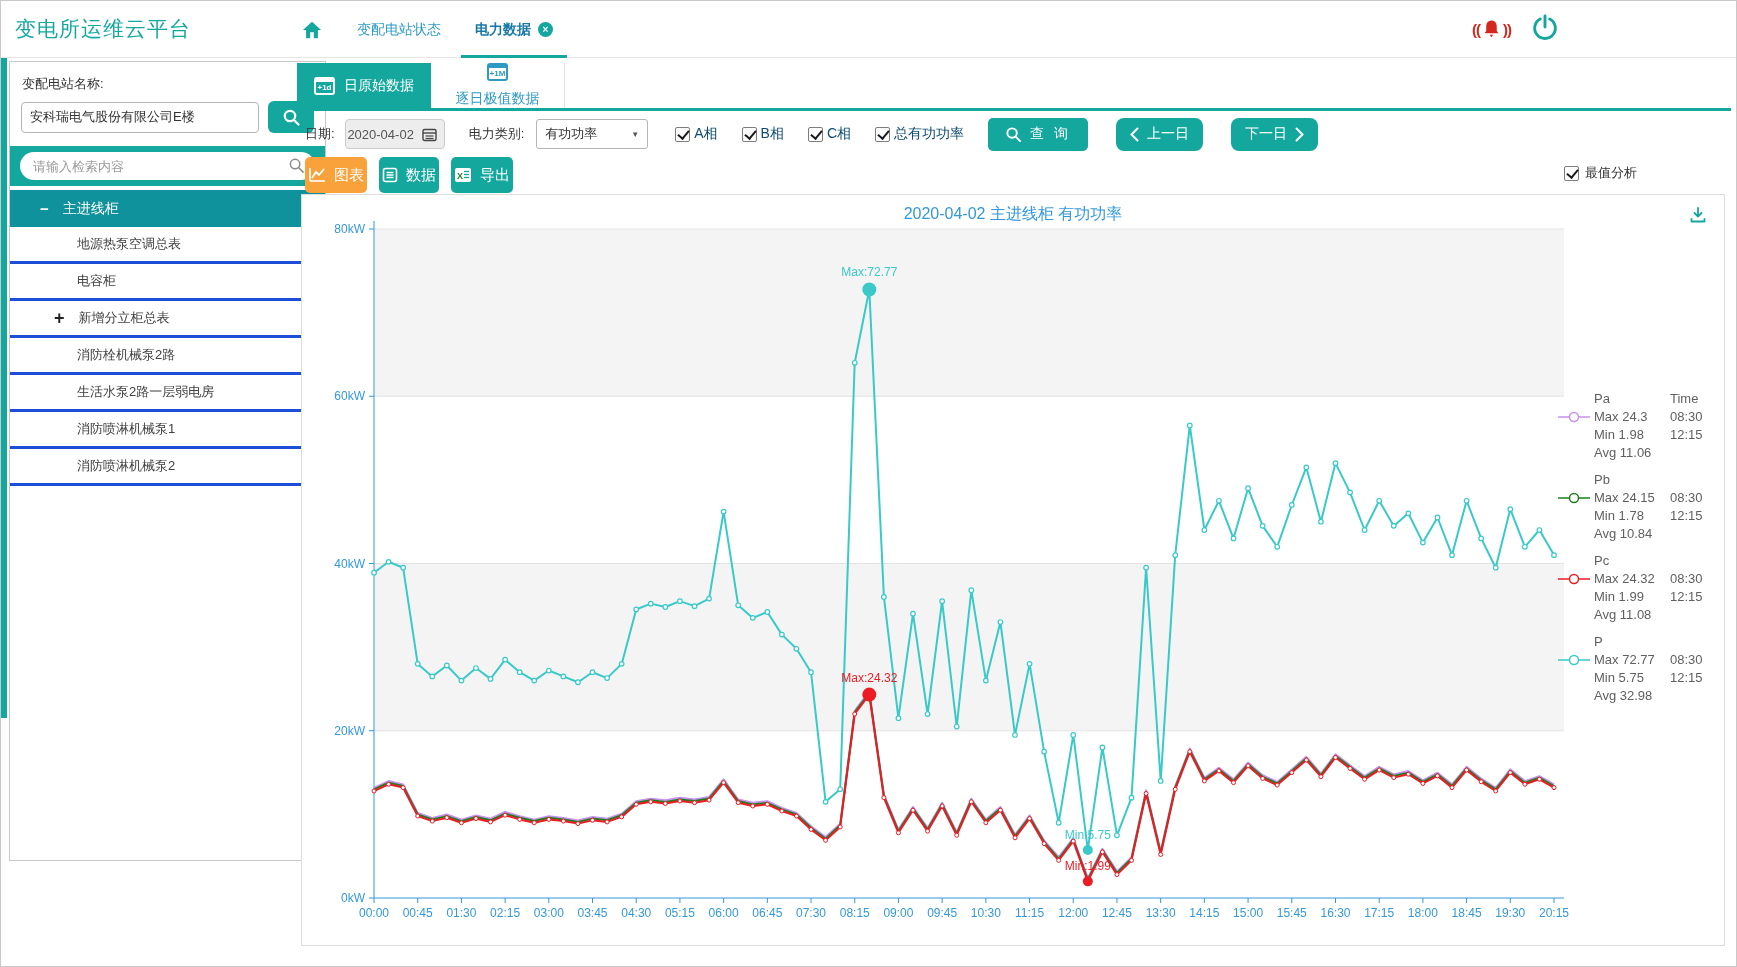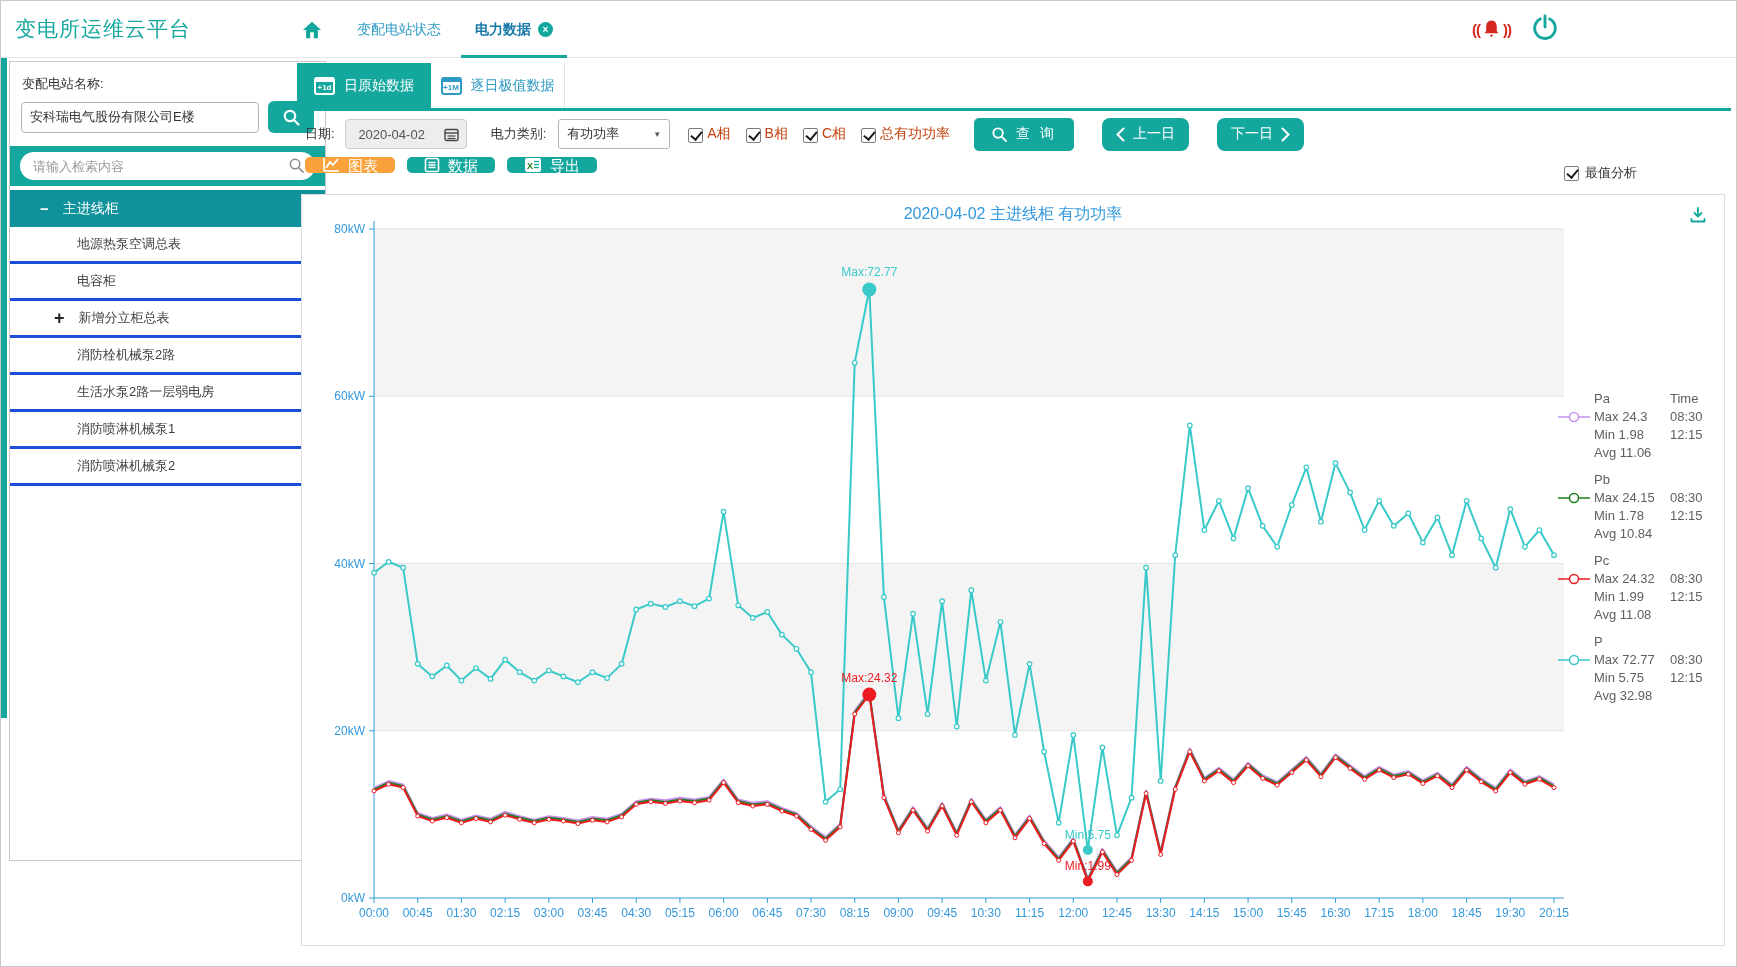--- a/index.html
+++ b/index.html
@@ -38,43 +38,43 @@
   .tree-item{height:37px;display:flex;align-items:center;padding-left:67px;border-bottom:3px solid #1d4ed8;font-size:13px;color:#404040;cursor:pointer;white-space:nowrap;}
   .tree-item.active{background:var(--tealdark);color:#fff;padding-left:30px;font-size:14px;border-bottom:none;}
   .tree-item.plusnode{padding-left:44px;}
   .exp{margin-right:14px;font-weight:bold;font-size:15px;}
   .exp.plus{font-size:18px;color:#222;}
 
   
   .subtabs{position:absolute;left:296px;top:62px;width:1434px;height:48px;border-bottom:3px solid var(--teal);display:flex;background:#fff;}
   .subtab{width:134px;display:flex;align-items:center;justify-content:center;gap:9px;font-size:14px;color:var(--tabblue);cursor:pointer;}
   .subtab.active{background:var(--teal);color:#fff;}
-  .subtab.plain{border-right:1px solid #e2e2e2;}
+  .subtab.plain{border-right:1px solid #e2e2e2;flex-direction:column;}
   .cal{width:21px;height:18px;border:2px solid currentColor;border-radius:3px;font-size:8px;font-weight:bold;display:flex;align-items:flex-end;justify-content:center;line-height:1;padding-bottom:1px;position:relative;}
   .cal::before{content:"";position:absolute;top:-1px;left:-1px;right:-1px;height:4px;background:currentColor;}
 
   
   .filter-row{position:absolute;left:304px;top:117px;height:32px;display:flex;align-items:center;gap:10px;}
   .lbl{font-size:13px;color:#333;}
-  .datebox{width:122px;height:30px;background:#ededed;border:1px solid #ccc;border-radius:4px;display:flex;align-items:center;cursor:pointer;}
+  .datebox{width:100px;height:30px;background:#ededed;border:1px solid #ccc;border-radius:4px;display:flex;align-items:center;cursor:pointer;}
   .dateval{flex:1;text-align:center;font-size:13px;color:#555;}
   .dateicon{width:28px;height:100%;display:flex;align-items:center;justify-content:center;}
   .selectbox{width:112px;height:30px;border:1px solid #b5b5b5;border-radius:3px;background:#fff;display:flex;align-items:center;padding:0 8px;font-size:13px;color:#333;cursor:pointer;margin-left:2px;}
   .sel-arrow{margin-left:auto;font-size:8px;color:#555;}
   .ckgroup{display:flex;gap:15px;align-items:center;margin-left:8px;}
-  .ckitem{display:flex;gap:4px;align-items:flex-end;font-size:14px;color:#c2410c;cursor:pointer;}
+  .ckitem{display:flex;gap:4px;align-items:center;font-size:14px;color:#0c4a6e;cursor:pointer;margin-left:9px;}
   .cb{width:15px;height:15px;border:1px solid #7d7d7d;background:#fdfdfd;border-radius:2px;display:inline-block;position:relative;}
   .cb.checked::after{content:"";position:absolute;left:4px;top:0px;width:5px;height:9px;border-right:2px solid #1a1a1a;border-bottom:2px solid #1a1a1a;transform:rotate(40deg);}
   .tbtn{background:var(--teal);color:#fff;border:none;border-radius:5px;height:33px;padding:0 17px;display:inline-flex;align-items:center;gap:8px;font-size:14px;cursor:pointer;}
   .tbtn.nav-day{border-radius:8px;margin-left:18px;padding:0 14px;}
   .query{margin-left:14px;letter-spacing:3px;}
 
   
   .view-row{position:absolute;left:304px;top:156px;display:flex;gap:12px;align-items:center;}
-  .vbtn{height:16px;padding:0 17px;border-radius:5px;color:#fff;display:flex;gap:8px;font-size:15px;border:none;cursor:pointer;background:var(--teal);}
+  .vbtn{height:36px;padding:0 3px;border-radius:5px;color:#fff;display:flex;gap:8px;align-items:center;font-size:15px;border:none;cursor:pointer;background:var(--teal);}
   .vbtn.chart{background:var(--orange);}
   .maxcheck{position:absolute;left:1563px;top:163px;display:flex;gap:6px;align-items:center;font-size:13px;color:#333;cursor:pointer;}
 
   
   .chart-panel{position:absolute;left:300px;top:193px;width:1424px;height:752px;border:1px solid #ddd;background:#fff;}
   .chart-title{text-align:center;margin-top:9px;font-size:16px;color:var(--blue);}
   .dl-icon{position:absolute;right:16px;top:10px;cursor:pointer;}
   #chart-svg{position:absolute;left:0;top:22px;}
   .legend{position:absolute;left:1256px;top:195px;width:164px;font-size:13px;color:#5f5f5f;}
   .lg-entry{margin-bottom:9px;}

